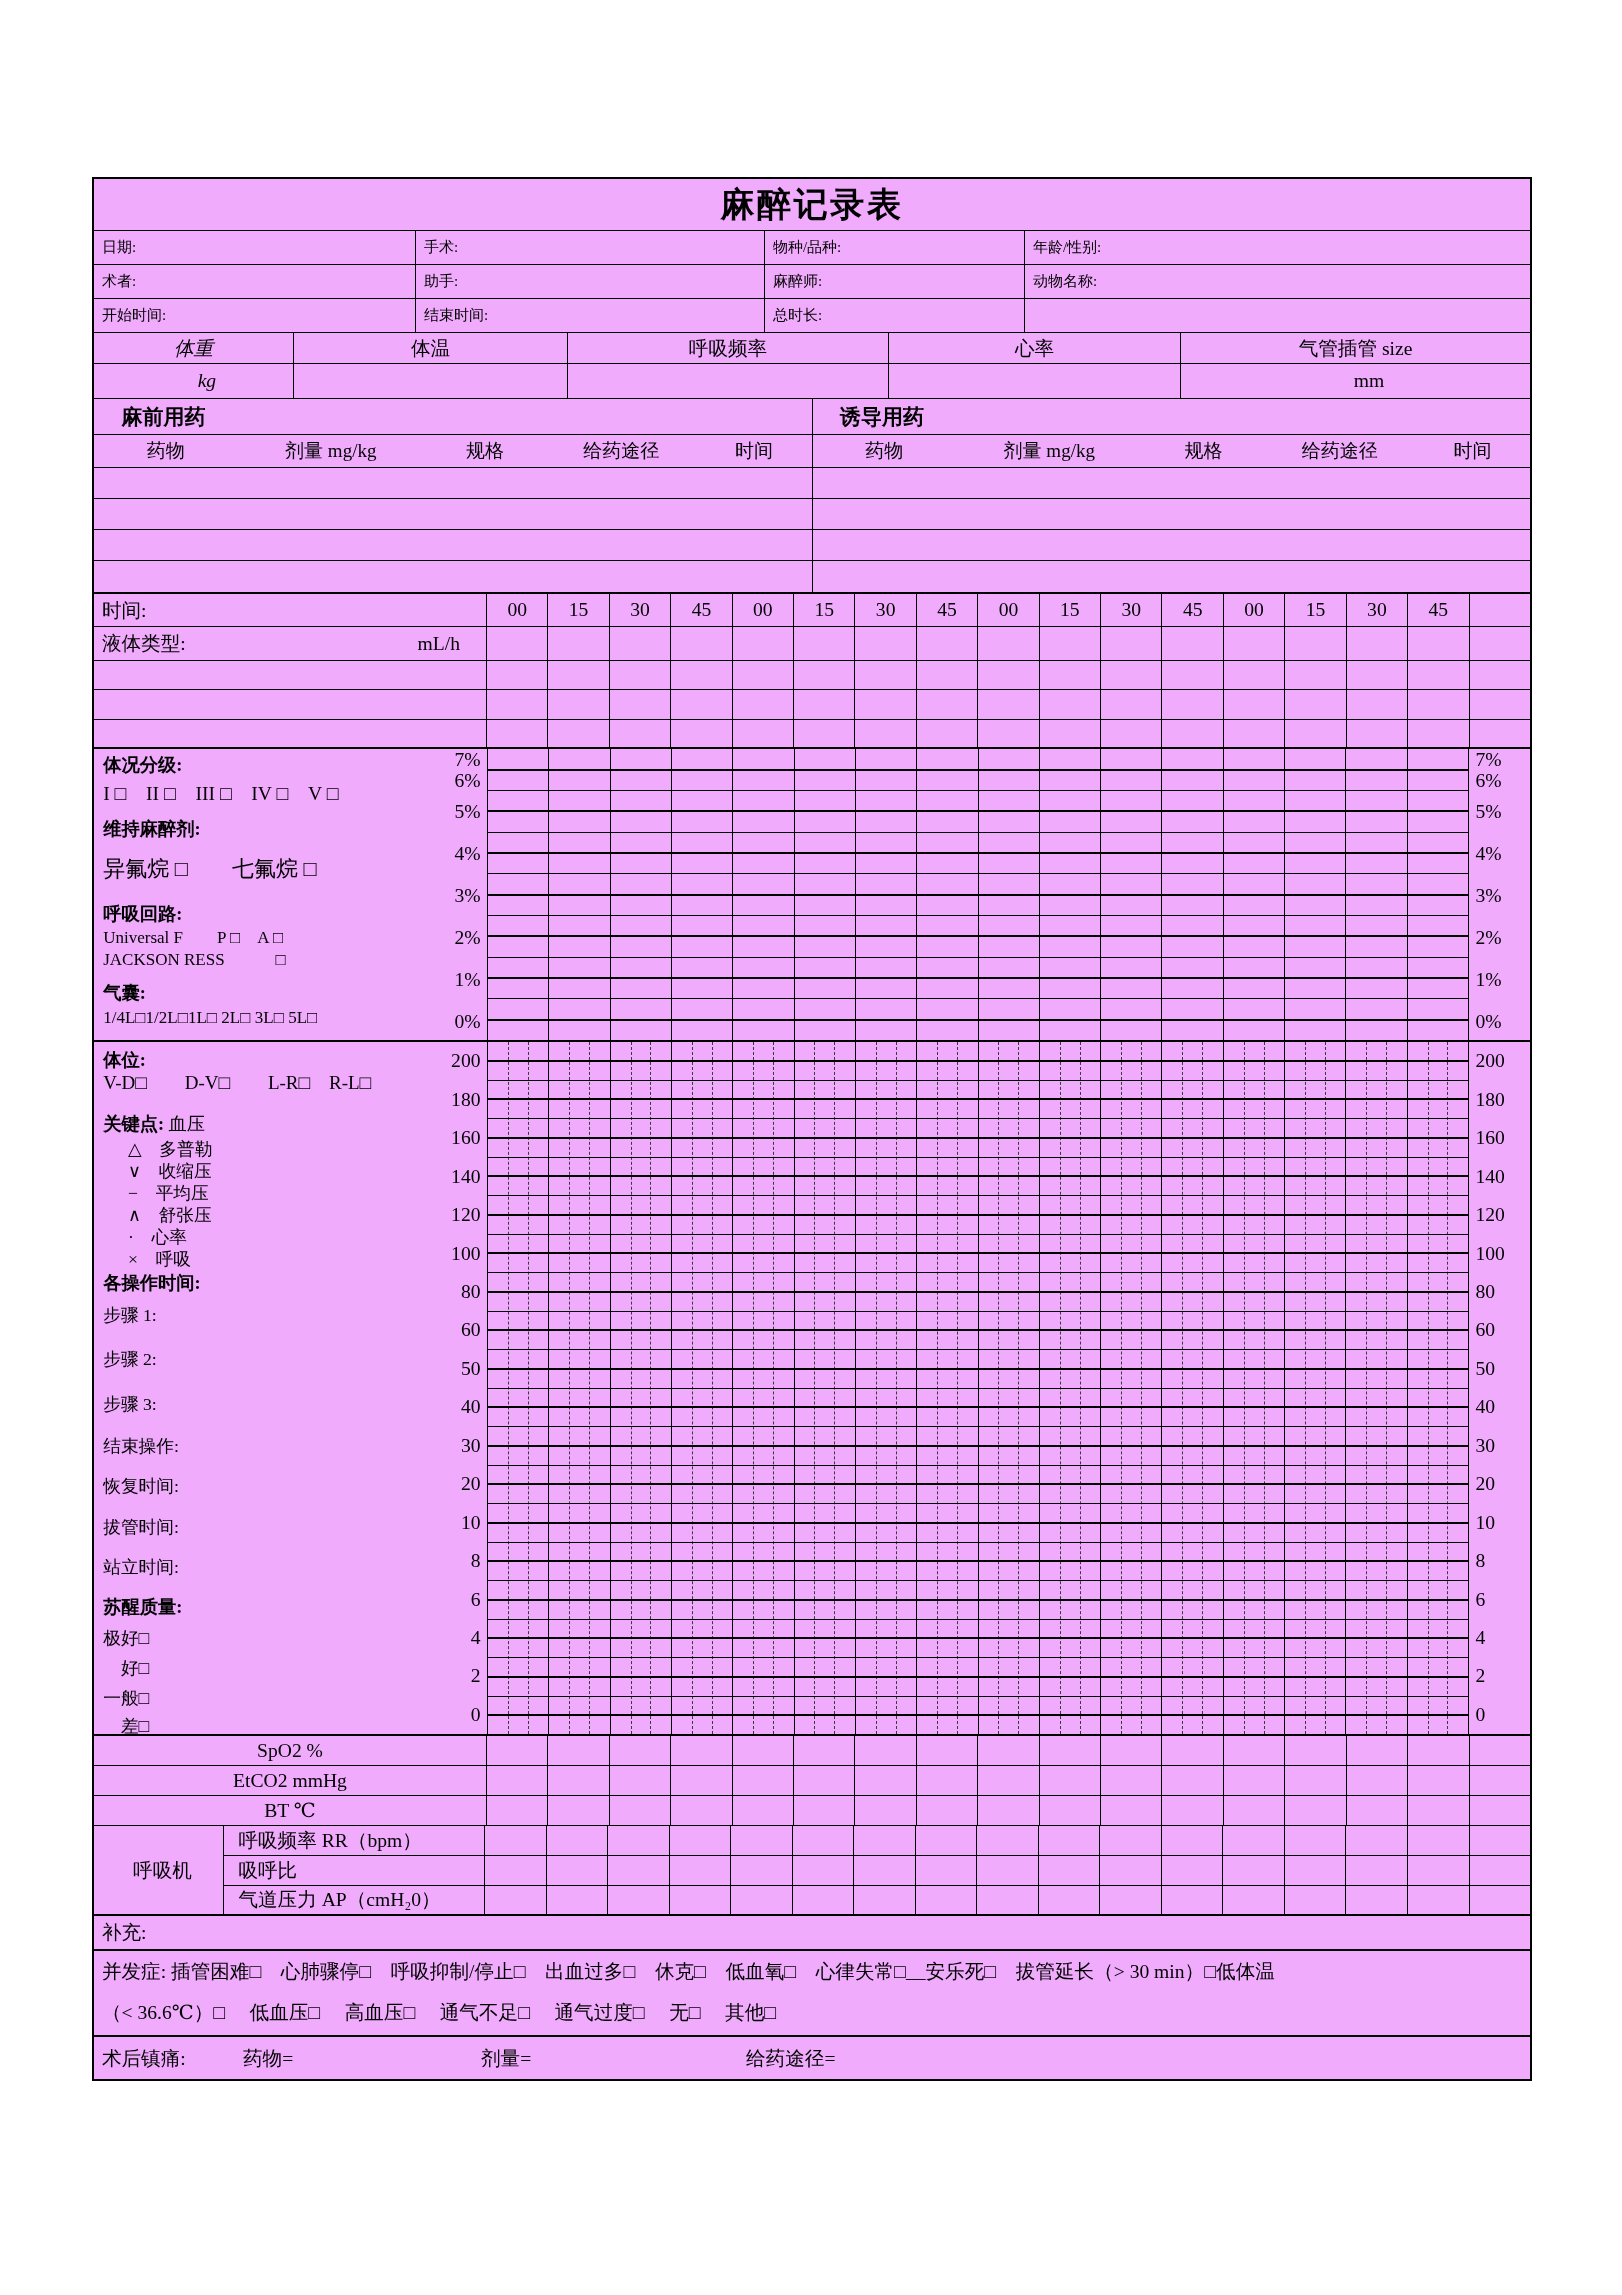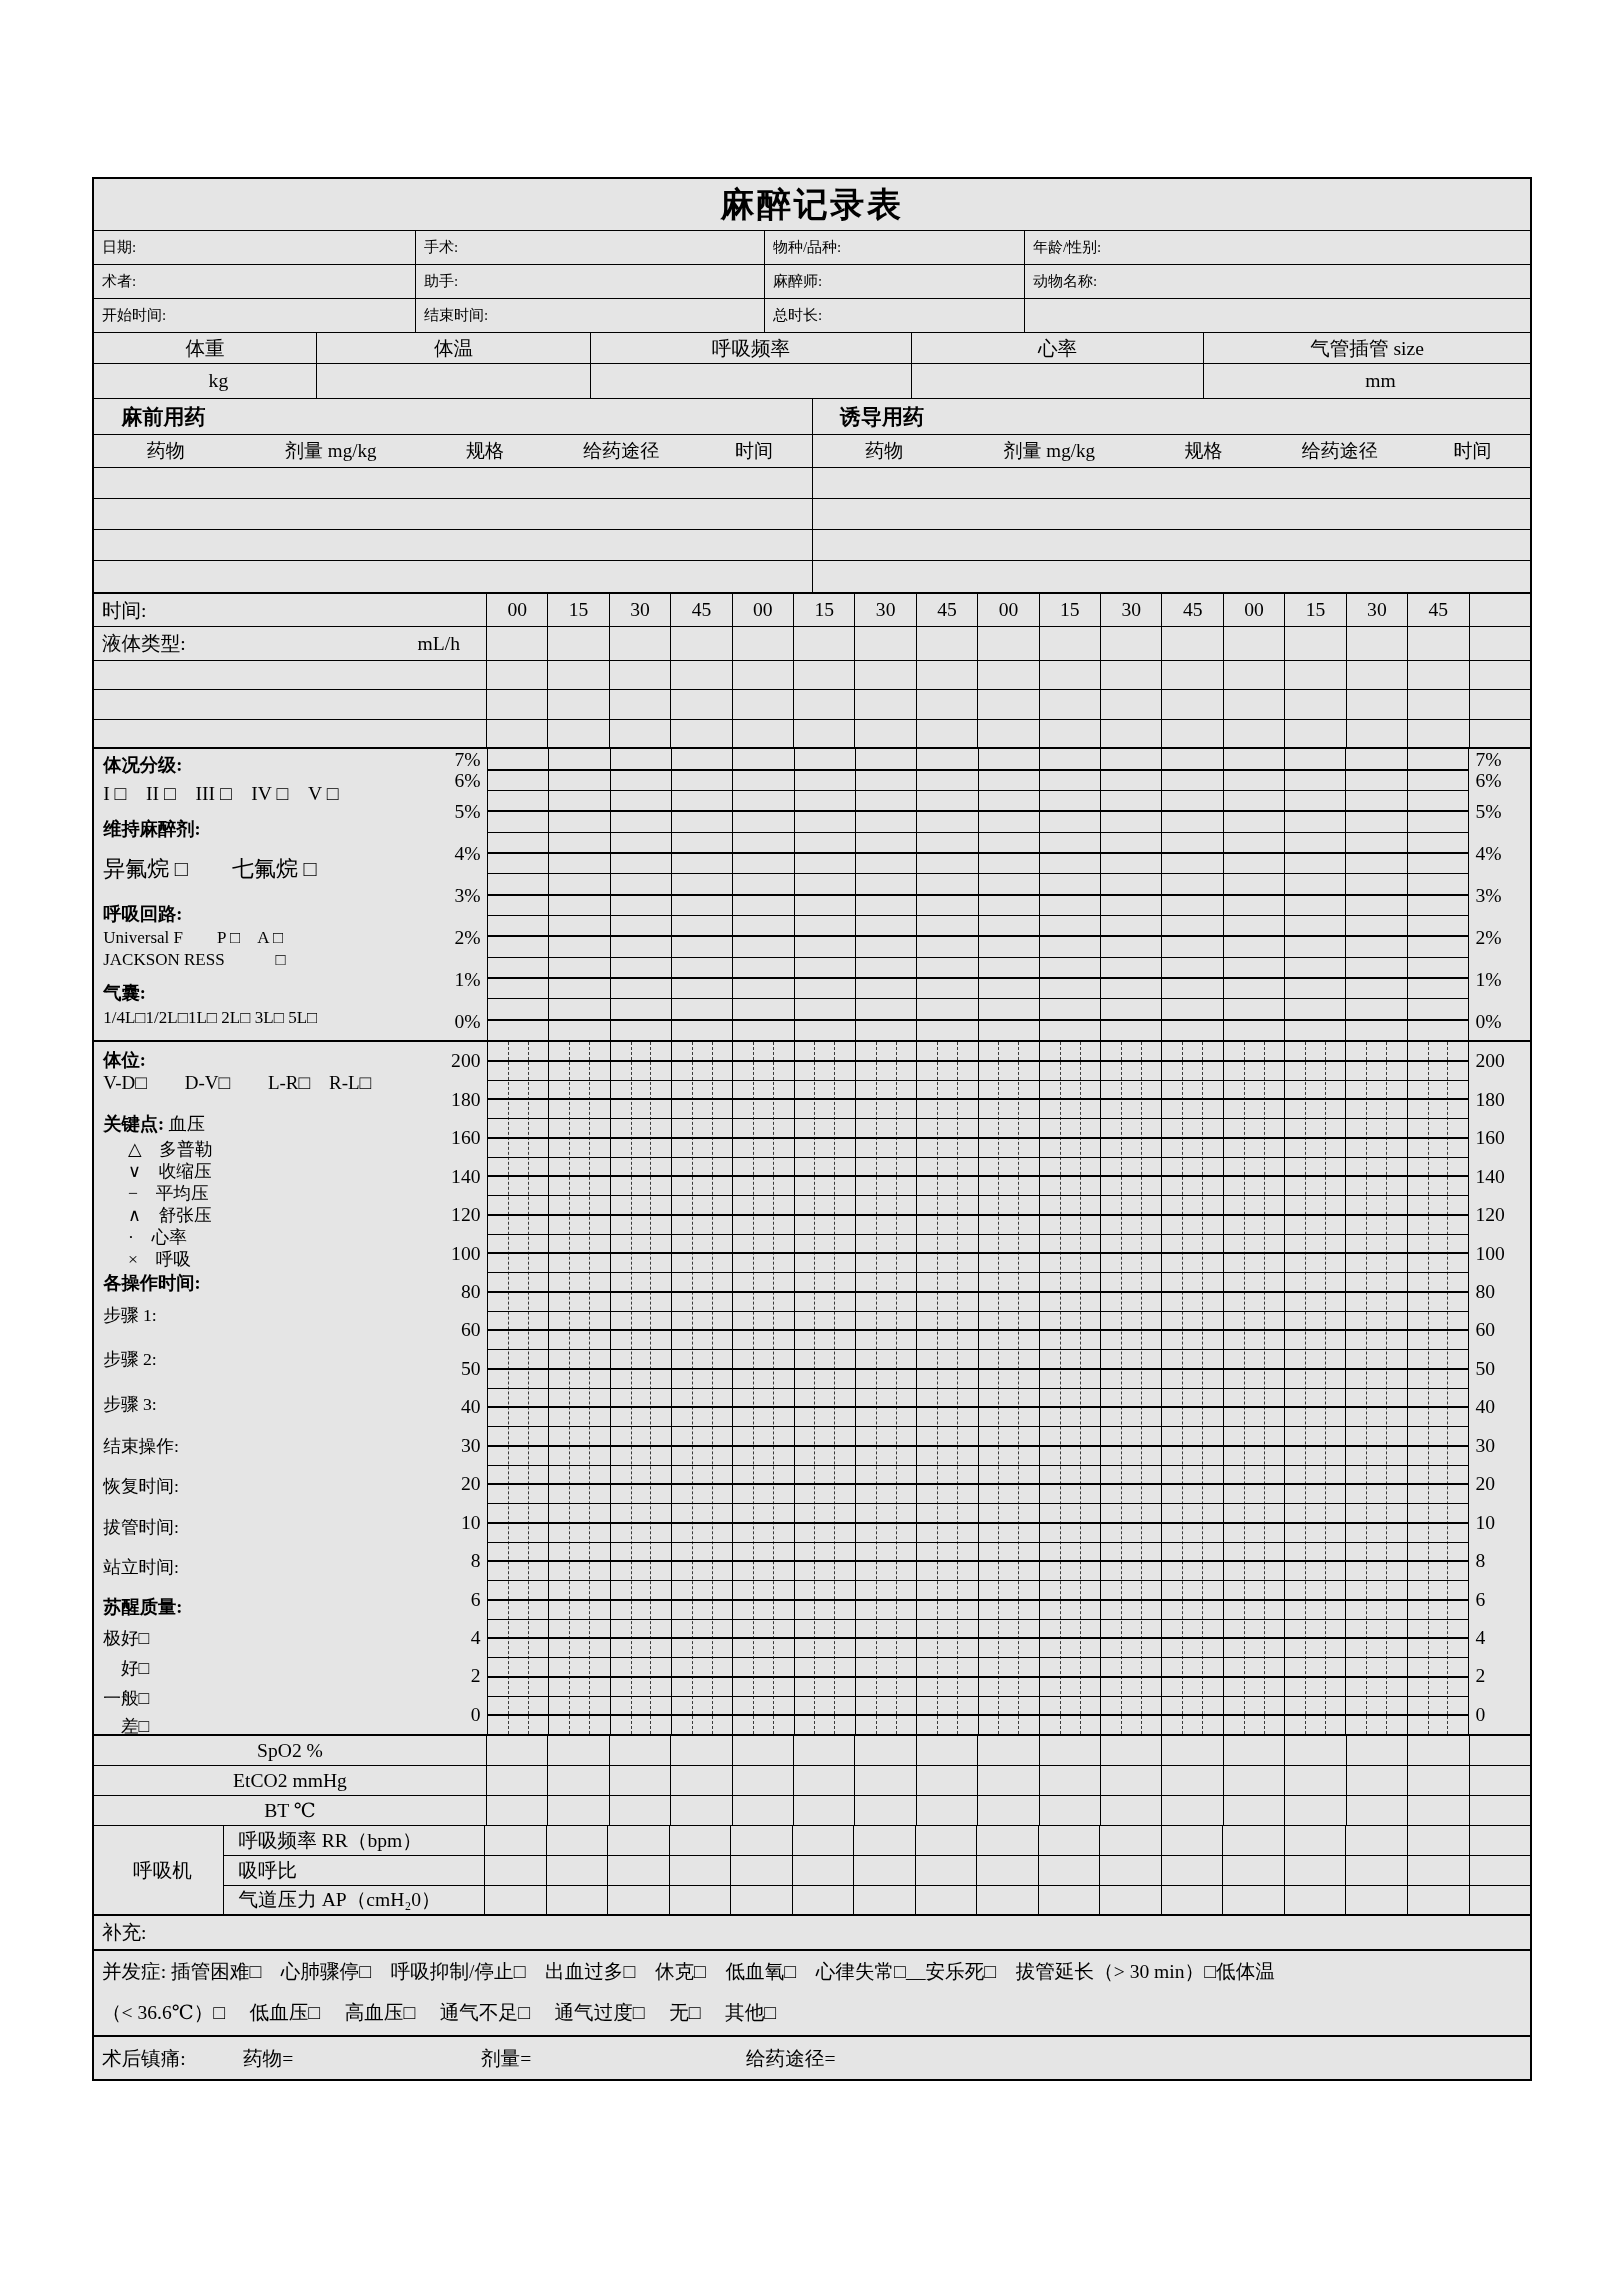--- a/index.html
+++ b/index.html
@@ -1,36 +1,36 @@
 <!DOCTYPE html>
 <html style="font-size:10.5px"><head>
 <meta charset="utf-8">
 <style>
   html,body{margin:0;padding:0;background:#e8e8e8;}
   .page{position:relative;width:1623px;height:2295px;background:#ffffff;
         font-family:"Liberation Serif","DejaVu Serif",serif;color:#000;}
-  .form{position:absolute;left:92px;top:177px;width:1440px;background:#e5e5e5;
+  .form{position:absolute;left:92px;top:177px;width:1440px;background:#f0abfc;
         border:2.6px solid #000;box-sizing:border-box;}
   .form *{box-sizing:border-box;}
   .hei{font-family:Liberation Serif, serif;font-weight:bold;}
 
   .row{display:flex;border-bottom:1.3px solid #000;}
   .titlerow{height:52px;align-items:center;justify-content:center;}
   .titlerow .t{font-size:34px;font-weight:bold;letter-spacing:2.6px;}
 
   .inforow{height:34px;font-size:15px;}
   .inforow>div{display:flex;align-items:center;padding-left:7.9px;border-right:1.3px solid #000;}
   .inforow>div:last-child{border-right:none;}
   .i1{width:322px;} .i2{width:349px;} .i3{width:260px;} .i4{flex:1;}
 
   .vitalrow{font-size:19.6px;}
   .vh{height:31px;} .vv{height:35px;}
   .vitalrow>div{display:flex;align-items:center;justify-content:center;border-right:1.3px solid #000;}
   .vitalrow>div:last-child{border-right:none;}
-  .u1{width:223px;} .u2{width:274px;} .u3{width:321px;} .u4{width:292px;} .u5{flex:1;}
+  .u1{width:200px;font-style:italic;} .u2{width:274px;} .u3{width:321px;} .u4{width:292px;} .u5{flex:1;}
   .unit{justify-content:flex-end;padding-right:9.2px;padding-left:36px;}
 
   .med{display:flex;border-bottom:2.6px solid #000;}
   .medhalf{flex:1;display:flex;flex-direction:column;}
   .medhalf.mleft{border-right:1.3px solid #000;}
   .medtitle{height:36px;border-bottom:1.3px solid #000;display:flex;align-items:center;
             padding-left:27.5px;font-size:21px;}
   .medhead{height:33px;border-bottom:1.3px solid #000;display:flex;align-items:center;font-size:19px;}
   .medhead .mhcell{text-align:center;}
   .medhead .mhcell:nth-child(1){width:20%;}

